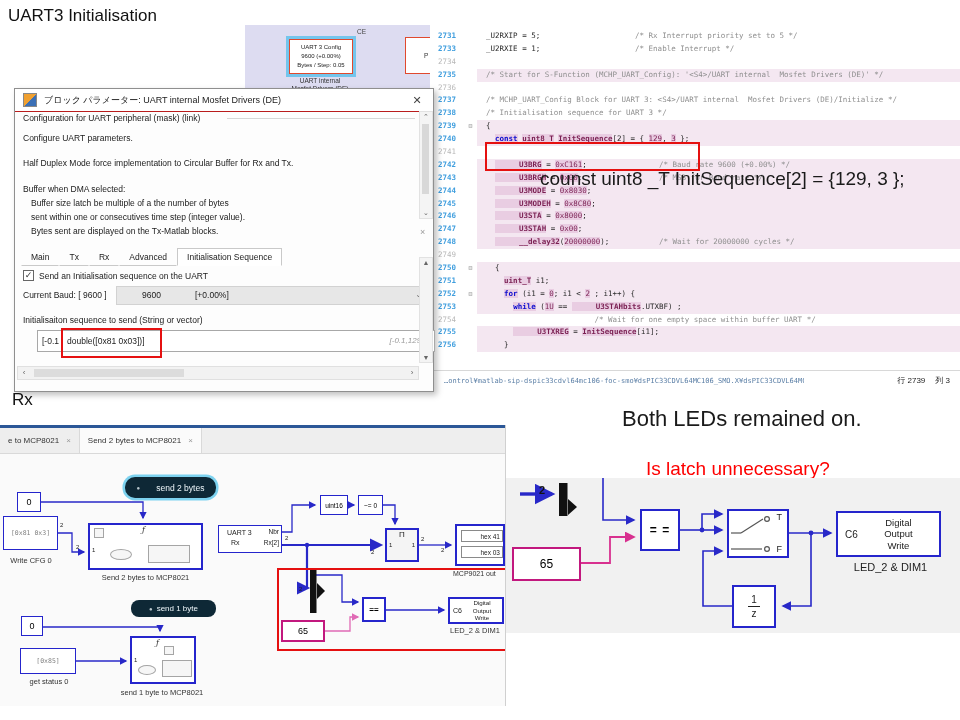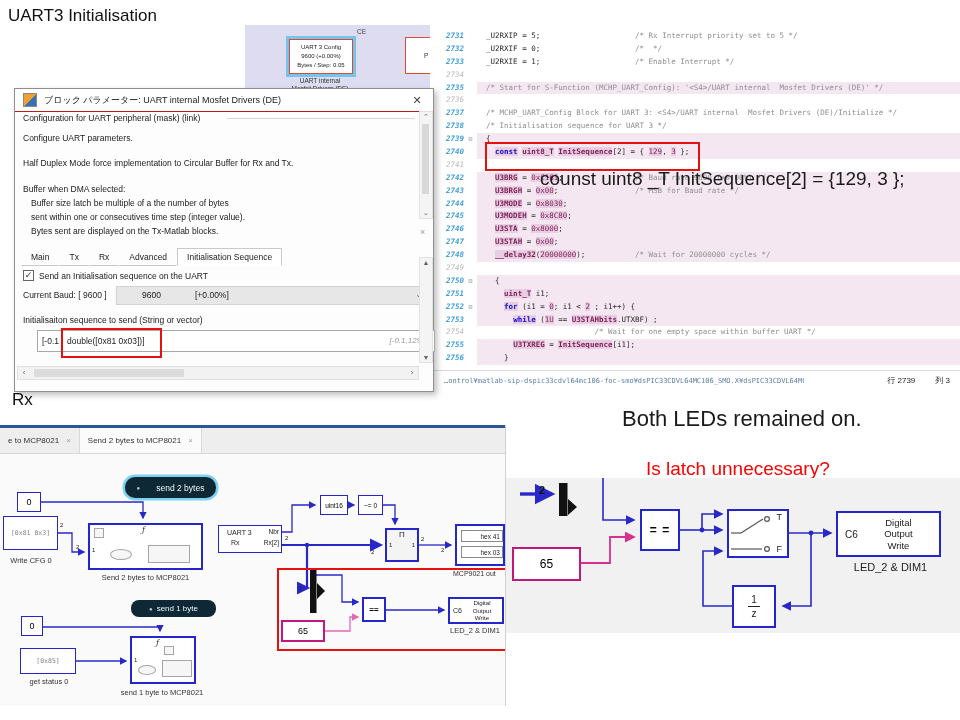--- a/index.html
+++ b/index.html
@@ -27,34 +27,34 @@
             display:flex;flex-direction:column;align-items:center;justify-content:center;line-height:1.45;}
   .uart-cfg-label{left:25px;top:52px;width:100px;text-align:center;font-size:6.5px;color:#333;line-height:1.25;}
   .partial-block{left:160px;top:12px;width:34px;height:35px;background:#fff;border:1.6px solid #e0492e;
                  font-size:6.5px;color:#333;display:flex;align-items:center;}
   .partial-block span{margin-left:18px;}
 
   
   .editor{left:430px;top:25px;width:530px;height:365px;background:#fff;z-index:10;font-family:"DejaVu Sans Mono",monospace;}
   .code-lines{position:absolute;left:0;top:5px;right:0;}
   .ln{display:flex;height:12.9px;line-height:12.9px;font-size:7.5px;white-space:pre;}
-  .gut{width:34px;text-align:right;color:#b8b8b8;flex:none;font-style:italic;}
+  .gut{width:34px;text-align:center;color:#b8b8b8;flex:none;}
   .gut.b{color:#3f9ede;font-weight:bold;}
   .fold{width:13px;text-align:center;color:#999;font-size:6.5px;flex:none;}
   .txt{flex:1;overflow:hidden;}
   .ln.hl .txt{background:#f4e7f1;}
   .s-p{color:#2a2a2a;} .s-c{color:#8f8f8f;}
   .s-k{color:#0a0ad0;font-weight:bold;} .s-t{color:#7a1f52;font-weight:bold;}
-  .s-n{color:#7a1f52;margin-top:8px;} .s-r{color:#7a1f52;font-weight:bold;}
+  .s-n{color:#7a1f52;margin-top:8px;} .s-r{color:#7a1f52;font-weight:bold;padding-left:24px;}
   .ln.hl .s-k,.ln.hl .s-t,.ln.hl .s-n,.ln.hl .s-r{background:#e9cde2;}
   .statusbar{position:absolute;left:0;bottom:0;width:100%;height:19px;border-top:1px solid #d8d8d8;
              background:#fff;display:flex;align-items:center;}
   .status-path{font-size:7px;color:#5b7fa6;margin-left:14px;white-space:nowrap;overflow:hidden;max-width:360px;}
   .status-right{margin-left:auto;margin-right:10px;font-size:8px;color:#222;
-                font-family:"Liberation Sans",sans-serif;display:flex;gap:20px;}
+                font-family:"Liberation Sans",sans-serif;display:flex;gap:10px;}
 
   
   .dialog{left:14px;top:88px;width:418px;height:302px;background:#fdfdfd;border:1px solid #8f8f8f;
           box-shadow:3px 3px 6px rgba(0,0,0,.25);z-index:30;font-size:8.5px;color:#1a1a1a;}
   .dlg-titlebar{position:absolute;left:0;top:0;width:100%;height:22px;background:#fff;
                 border-bottom:1px solid #b91c1c;display:flex;align-items:center;}
   .dlg-icon{width:12px;height:12px;margin-left:8px;flex:none;
             background:linear-gradient(135deg,#f0a030 0 50%,#3b6fb5 50% 100%);border:1px solid #888;}
   .dlg-title{margin-left:7px;font-size:9px;color:#222;}
   .dlg-close{position:absolute;right:8px;top:3px;width:16px;height:16px;text-align:center;
@@ -132,21 +132,20 @@
       <div>Mosfet Drivers (DE)</div>
     </div>
     <div class="abs partial-block">
       <span>P</span>
     </div>
   </div>
 
   <div class="abs editor">
     <div class="code-lines">
         <div class="ln"><span class="gut b">2731</span><span class="fold"> </span><span class="txt"><span class="s-p">  _U2RXIP = 5;</span><span class="s-p">                     </span><span class="s-c">/* Rx Interrupt priority set to 5 */</span></span></div>
-        <div class="ln"><span class="gut b">2732</span><span class="fold"> </span><span class="txt"><span class="s-p">  _U2RXIF = 0;</span><span class="s-p">                     </span><span class="s-c">/*  */</span></span></div>
         <div class="ln"><span class="gut b">2733</span><span class="fold"> </span><span class="txt"><span class="s-p">  _U2RXIE = 1;</span><span class="s-p">                     </span><span class="s-c">/* Enable Interrupt */</span></span></div>
         <div class="ln"><span class="gut">2734</span><span class="fold"> </span><span class="txt"></span></div>
         <div class="ln hl"><span class="gut b">2735</span><span class="fold"> </span><span class="txt"><span class="s-p">  </span><span class="s-c">/* Start for S-Function (MCHP_UART_Config): '&lt;S4&gt;/UART internal  Mosfet Drivers (DE)' */</span></span></div>
         <div class="ln"><span class="gut">2736</span><span class="fold"> </span><span class="txt"></span></div>
         <div class="ln"><span class="gut b">2737</span><span class="fold"> </span><span class="txt"><span class="s-p">  </span><span class="s-c">/* MCHP_UART_Config Block for UART 3: &lt;S4&gt;/UART internal  Mosfet Drivers (DE)/Initialize */</span></span></div>
         <div class="ln"><span class="gut b">2738</span><span class="fold"> </span><span class="txt"><span class="s-p">  </span><span class="s-c">/* Initialisation sequence for UART 3 */</span></span></div>
         <div class="ln hl"><span class="gut b">2739</span><span class="fold">⊟</span><span class="txt"><span class="s-p">  {</span></span></div>
         <div class="ln hl"><span class="gut b">2740</span><span class="fold"> </span><span class="txt"><span class="s-p">    </span><span class="s-k">const</span><span class="s-p"> </span><span class="s-t">uint8_T</span><span class="s-p"> </span><span class="s-t">InitSequence</span><span class="s-p">[2] = { </span><span class="s-n">129</span><span class="s-p">, </span><span class="s-n">3</span><span class="s-p"> };</span></span></div>
         <div class="ln"><span class="gut">2741</span><span class="fold"> </span><span class="txt"></span></div>
         <div class="ln hl"><span class="gut b">2742</span><span class="fold"> </span><span class="txt"><span class="s-p">    </span><span class="s-r">U3BRG</span><span class="s-p"> = </span><span class="s-n">0xC161</span><span class="s-p">;</span><span class="s-p">                </span><span class="s-c">/* Baud rate 9600 (+0.00%) */</span></span></div>

